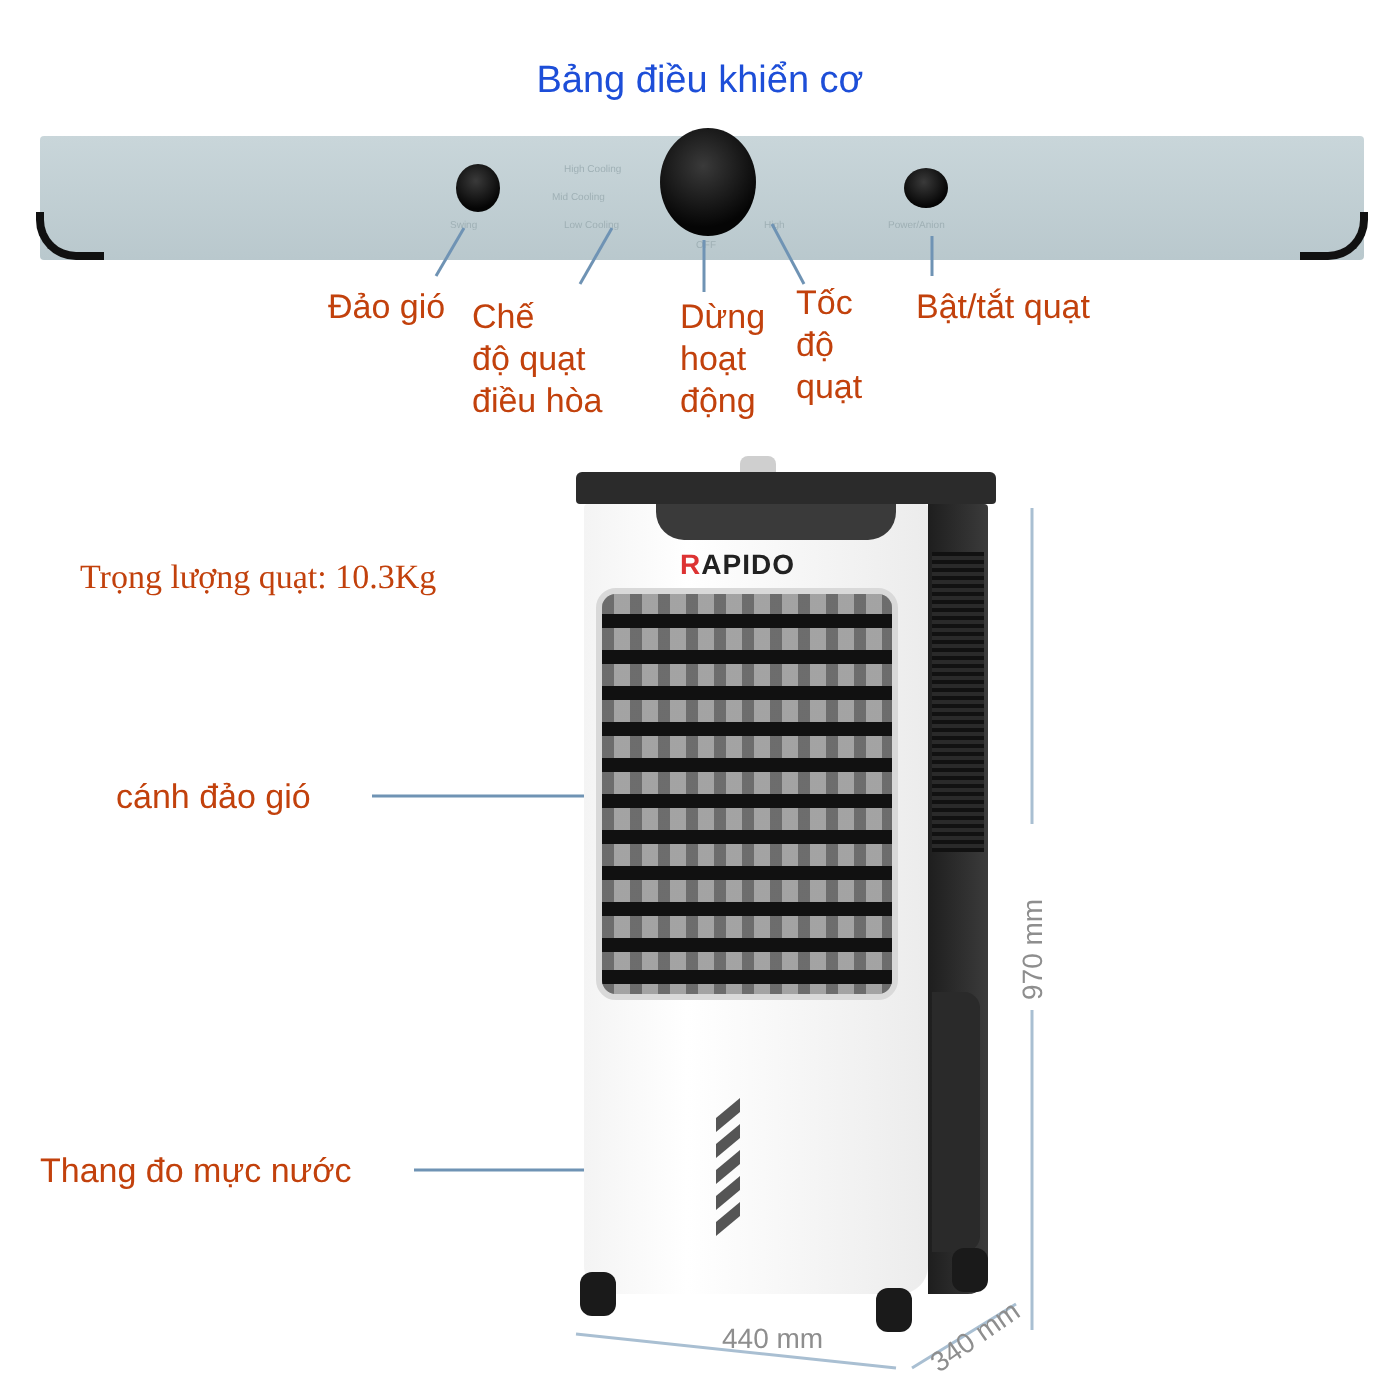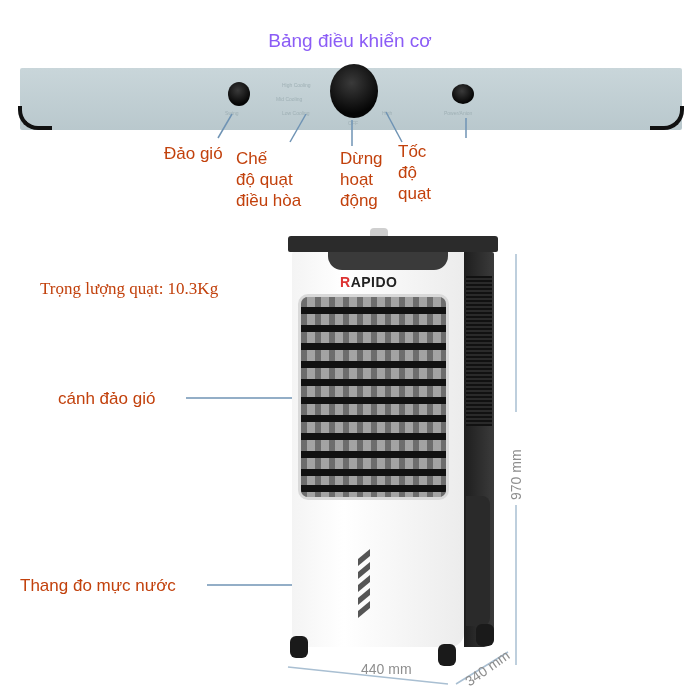--- a/index.html
+++ b/index.html
@@ -1,21 +1,21 @@
 <!DOCTYPE html>
 <html><head>
 <meta charset="utf-8">
 <style>
   html, body { margin:0; padding:0; }
   body { width:700px; height:700px; background:#ffffff; position:relative; overflow:hidden;
          font-family:"Liberation Sans", sans-serif; color:#7a7a7a; }
   .abs { position:absolute; }
   .txt { color:#c2410c; font-size:17px; line-height:21px; white-space:nowrap; }
   .center { text-align:left; }
-  .title { left:0; width:700px; top:30px; text-align:center; font-size:19px; color:#8b5cf6; }
+  .title { left:0; width:700px; top:30px; text-align:center; font-size:19px; color:#1d4ed8; }
   
   .panel { left:20px; top:68px; width:662px; height:62px; background:linear-gradient(#c9d6da,#b9c8cd);
            border-radius:2px; }
   .panel .corner-l { position:absolute; left:-2px; bottom:0; width:30px; height:20px;
            border-bottom-left-radius:20px; border-left:4px solid #111; border-bottom:4px solid #111;
            border-top:none; }
   .panel .corner-r { position:absolute; right:-2px; bottom:0; width:30px; height:20px;
            border-bottom-right-radius:20px; border-right:4px solid #111; border-bottom:4px solid #111; }
   .knob { position:absolute; background:radial-gradient(circle at 45% 35%, #3a3a3a, #050505 70%);
           border-radius:50%; }
@@ -93,20 +93,21 @@
   <div>Dừng</div>
   <div>hoạt</div>
   <div>động</div>
 </div>
 <div class="abs txt center" style="left:398px;top:141px;width:40px;">
   <div>Tốc</div>
   <div>độ</div>
   <div>quạt</div>
 </div>
 <div class="abs txt" style="left:458px;top:143px;">
+  <div>Bật/tắt quạt</div>
 </div>
 
 <div class="abs txt" style="left:40px;top:278px;font-family:Liberation Serif, serif;">Trọng lượng quạt: 10.3Kg</div>
 <div class="abs txt" style="left:58px;top:388px;">cánh đảo gió</div>
 <div class="abs txt" style="left:20px;top:575px;">Thang đo mực nước</div>
 
 <div class="abs cooler">
   <div class="top-btn"></div>
   <div class="top-lid"></div>
   <div class="body-white"></div>

